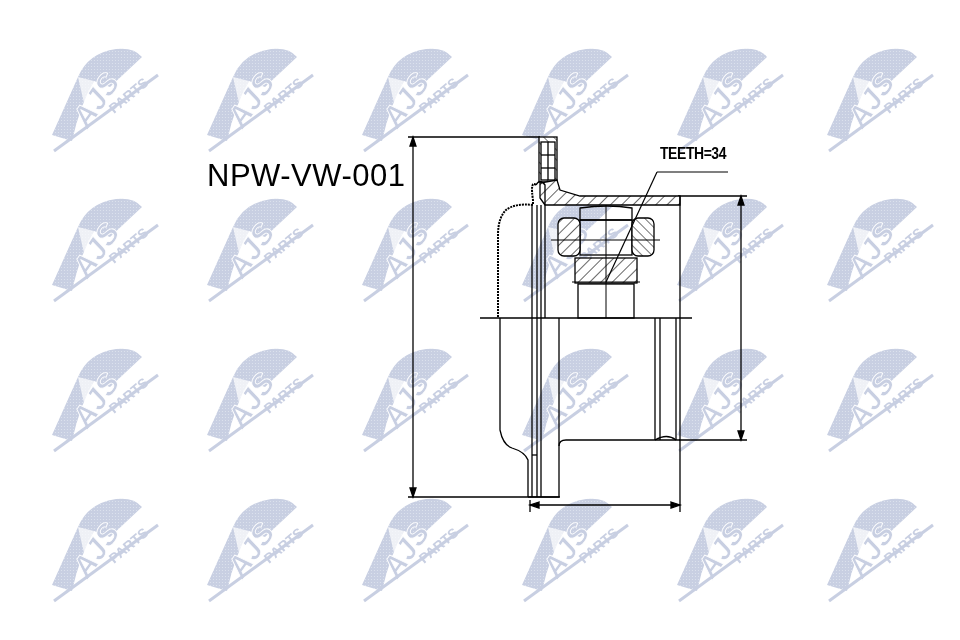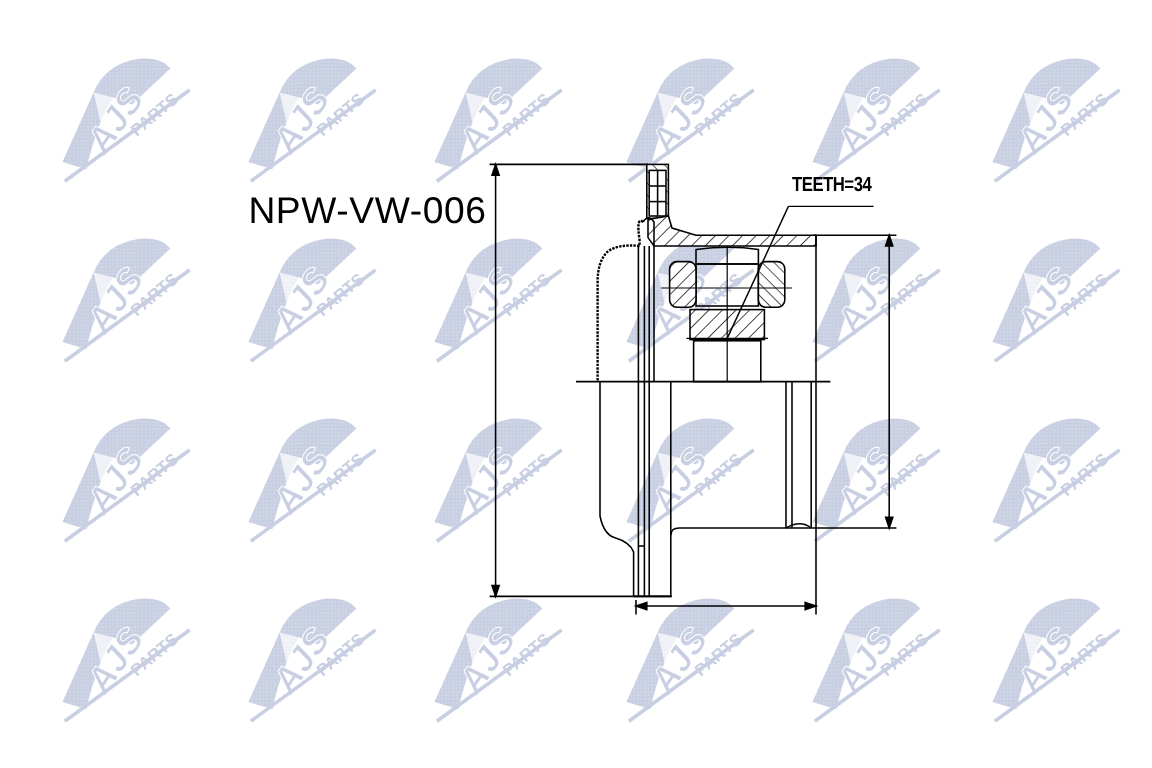--- a/index.html
+++ b/index.html
@@ -131,15 +131,15 @@
       <rect x="575" y="258" width="62" height="25" fill="url(#hatch)"></rect>
       <line x1="572" y1="282" x2="640" y2="282" stroke-width="1"></line>
       <rect x="578" y="284" width="56" height="34"></rect>
       <line x1="606" y1="205" x2="606" y2="318" stroke-width="1"></line>
 
       <line x1="606" y1="282" x2="657" y2="172" stroke-width="1.2"></line>
       <line x1="657" y1="172" x2="728" y2="172" stroke-width="1.2"></line>
     </g>
   </svg>
 
-  <div class="part-title">NPW-VW-006</div>
+  <div class="part-title">NPW-VW-001</div>
   <div class="teeth-label">TEETH=34</div>
 </div>
 
 </body></html>

